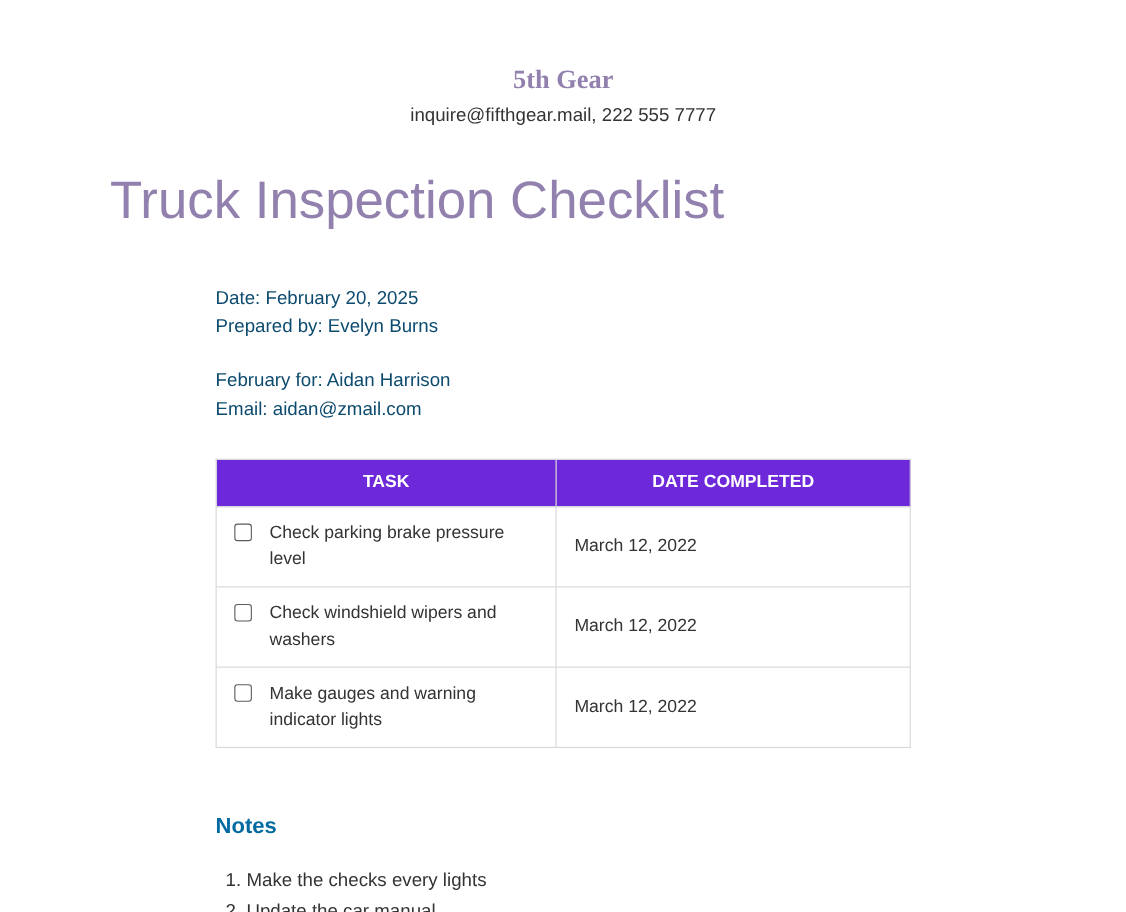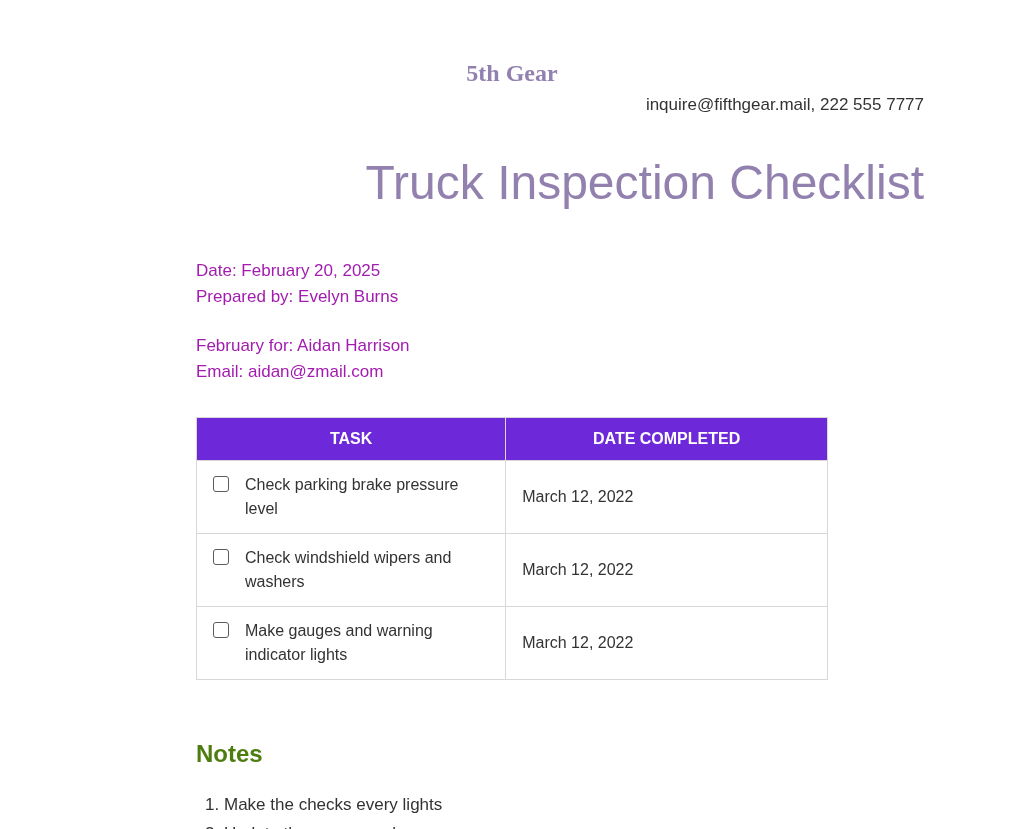--- a/index.html
+++ b/index.html
@@ -19,35 +19,35 @@
     }
     .company-name {
       text-align: center;
       font-size: 24px;
       font-weight: bold;
       color: #9280ae;
       margin-bottom: 8px;
       font-family: Liberation Serif, serif;
     }
     .company-contact {
-      text-align: right;
+      text-align: center;
       font-size: 17px;
       color: #333;
       margin-bottom: 40px;
     }
     .doc-title {
-      text-align: right;
+      text-align: left;
       font-size: 48px;
       font-weight: 500;
       color: #9280ae;
       margin-bottom: 48px;
     }
     .meta-section {
       font-size: 17px;
-      color: #a21caf;
+      color: #0c4a6e;
       line-height: 1.55;
       padding-left: 96px;
       padding-right: 96px;
     }
     .meta-group {
       margin-bottom: 22px;
     }
     .meta-row {
       display: block;
     }
@@ -94,23 +94,23 @@
       margin-top: 3px;
     }
     .task-text {
       flex: 1;
       line-height: 1.5;
     }
     .date-cell {
       text-align: left;
     }
     .notes-heading {
-      font-size: 24px;
+      font-size: 20px;
       font-weight: bold;
-      color: #4d7c0f;
+      color: #0369a1;
       padding-left: 96px;
       margin-top: 60px;
       margin-bottom: 24px;
     }
     .notes-list {
       padding-left: 124px;
       font-size: 17px;
       color: #333;
       line-height: 1.55;
     }

